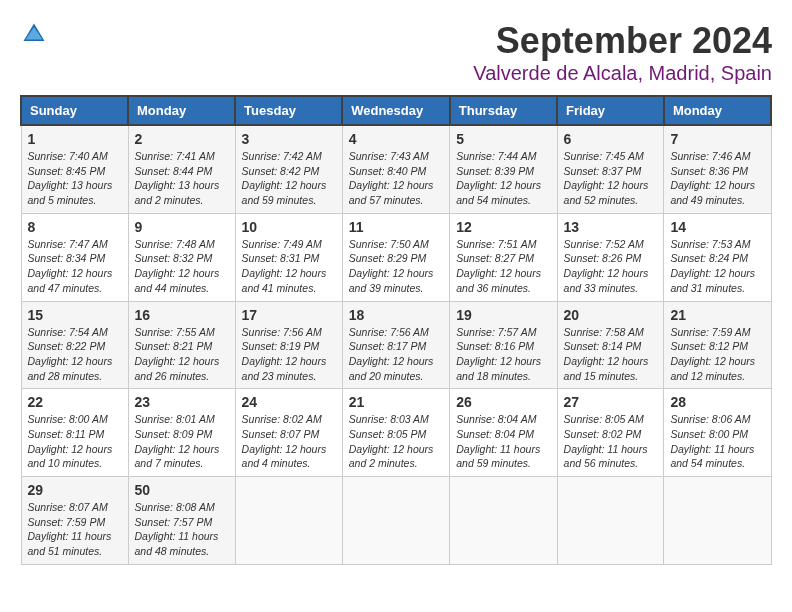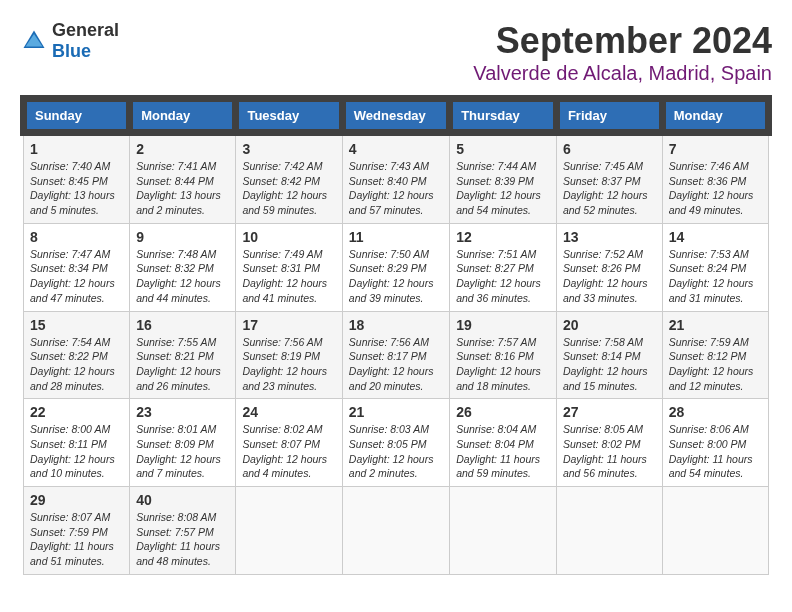--- a/index.html
+++ b/index.html
@@ -53,21 +53,21 @@
       border-collapse: collapse;
       font-size: 11px;
     }
     .calendar th {
       background: #2e6eb5;
       color: #fff;
       text-align: left;
       padding: 6px 8px;
       font-size: 13px;
       font-weight: bold;
-      border: 7px solid #404040;
+      border: 2px solid #404040;
     }
     .calendar td {
       vertical-align: top;
       border: 1px solid #ccc;
       padding: 5px 6px;
       width: 108px;
       min-height: 80px;
       background: #fff;
     }
     .calendar tr:nth-child(odd) td {
@@ -98,24 +98,20 @@
   </style>
 </head>
 <body>
 
 <div class="header-area">
   <div class="logo">
     <svg class="logo-icon" viewBox="0 0 40 40">
       <polygon points="20,5 35,30 5,30" fill="#1a6bb5"></polygon>
       <polygon points="20,10 32,28 8,28" fill="#5aaae0"></polygon>
     </svg>
-    <div>
-      <span class="logo-text-general">General</span><br>
-      <span class="logo-text-blue">Blue</span>
-    </div>
   </div>
   <div class="title-area">
     <div class="month-title">September 2024</div>
     <div class="location-title">Valverde de Alcala, Madrid, Spain</div>
   </div>
 </div>
 
 <table class="calendar">
   <thead>
     <tr>
@@ -160,21 +156,21 @@
         <td><span class="day-number">22</span><span class="day-info">Sunrise: 8:00 AM<br>Sunset: 8:11 PM<br>Daylight: 12 hours<br>and 10 minutes.</span></td>
         <td><span class="day-number">23</span><span class="day-info">Sunrise: 8:01 AM<br>Sunset: 8:09 PM<br>Daylight: 12 hours<br>and 7 minutes.</span></td>
         <td><span class="day-number">24</span><span class="day-info">Sunrise: 8:02 AM<br>Sunset: 8:07 PM<br>Daylight: 12 hours<br>and 4 minutes.</span></td>
         <td><span class="day-number">21</span><span class="day-info">Sunrise: 8:03 AM<br>Sunset: 8:05 PM<br>Daylight: 12 hours<br>and 2 minutes.</span></td>
         <td><span class="day-number">26</span><span class="day-info">Sunrise: 8:04 AM<br>Sunset: 8:04 PM<br>Daylight: 11 hours<br>and 59 minutes.</span></td>
         <td><span class="day-number">27</span><span class="day-info">Sunrise: 8:05 AM<br>Sunset: 8:02 PM<br>Daylight: 11 hours<br>and 56 minutes.</span></td>
         <td><span class="day-number">28</span><span class="day-info">Sunrise: 8:06 AM<br>Sunset: 8:00 PM<br>Daylight: 11 hours<br>and 54 minutes.</span></td>
       </tr>
       <tr class="week-row">
         <td><span class="day-number">29</span><span class="day-info">Sunrise: 8:07 AM<br>Sunset: 7:59 PM<br>Daylight: 11 hours<br>and 51 minutes.</span></td>
-        <td><span class="day-number">40</span><span class="day-info">Sunrise: 8:08 AM<br>Sunset: 7:57 PM<br>Daylight: 11 hours<br>and 48 minutes.</span></td>
+        <td><span class="day-number">50</span><span class="day-info">Sunrise: 8:08 AM<br>Sunset: 7:57 PM<br>Daylight: 11 hours<br>and 48 minutes.</span></td>
         <td class="empty-cell"></td>
         <td class="empty-cell"></td>
         <td class="empty-cell"></td>
         <td class="empty-cell"></td>
         <td class="empty-cell"></td>
       </tr>
     </tbody>
 </table>
 
 </body></html>

